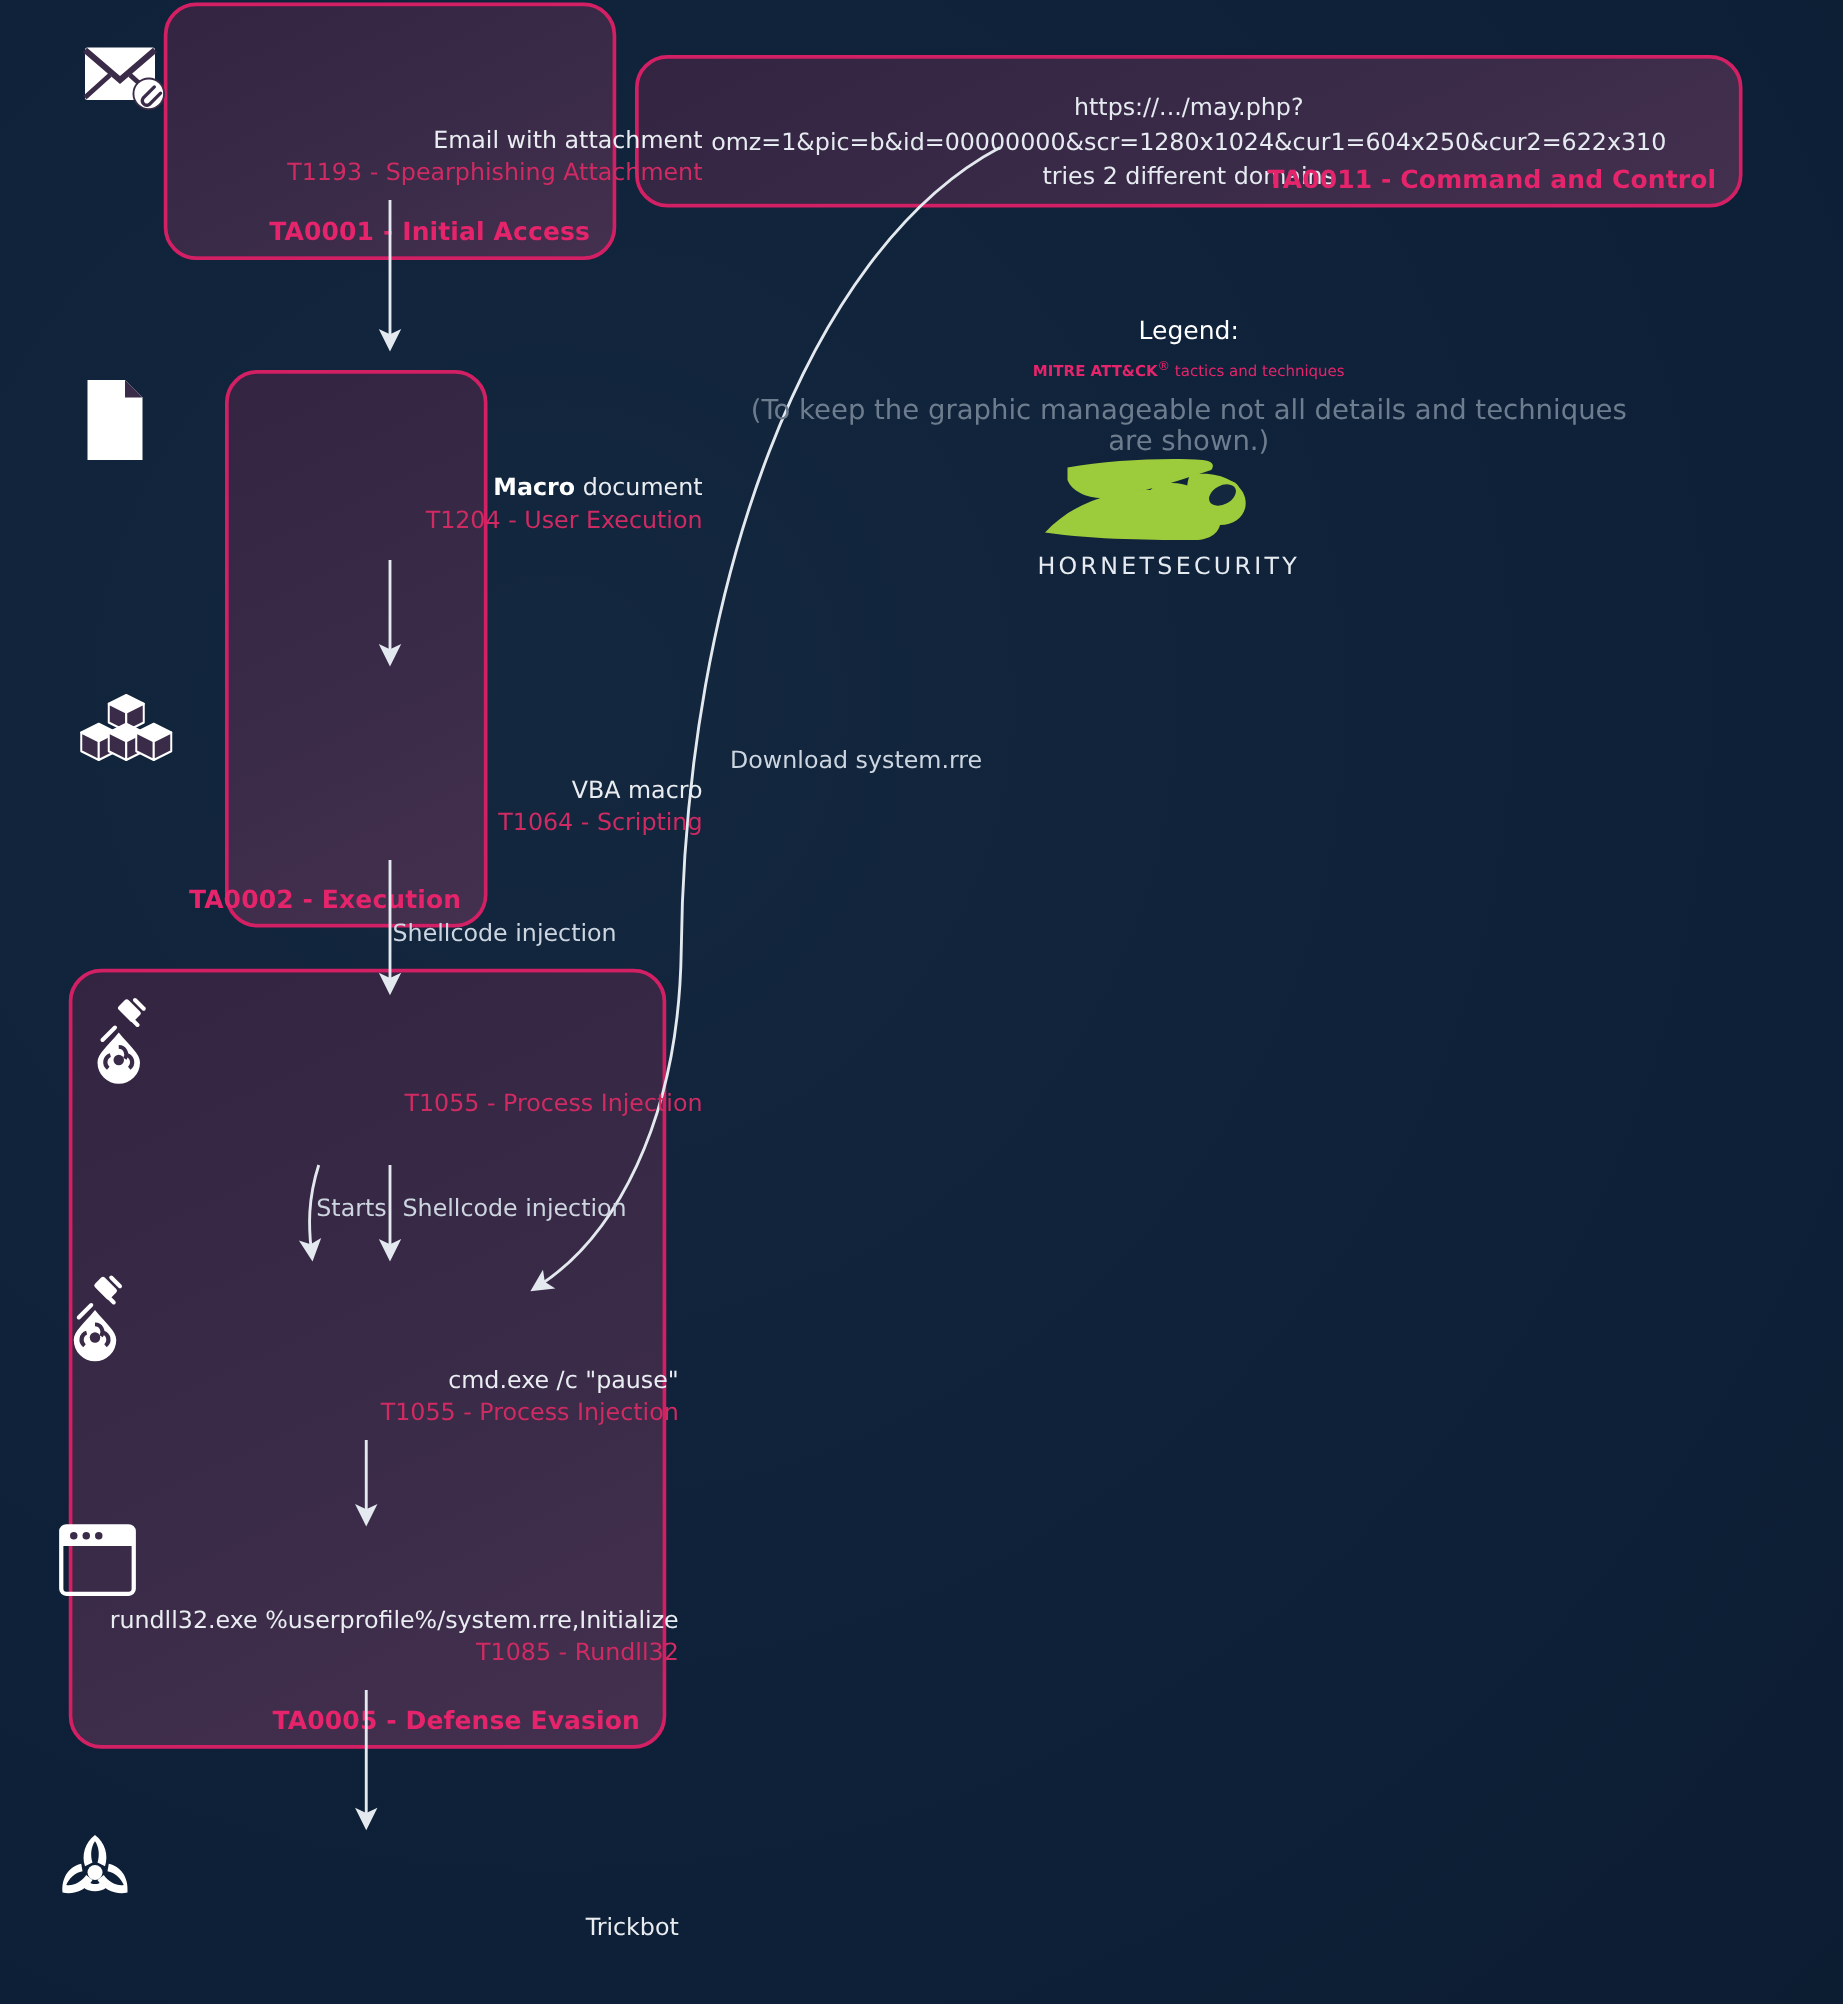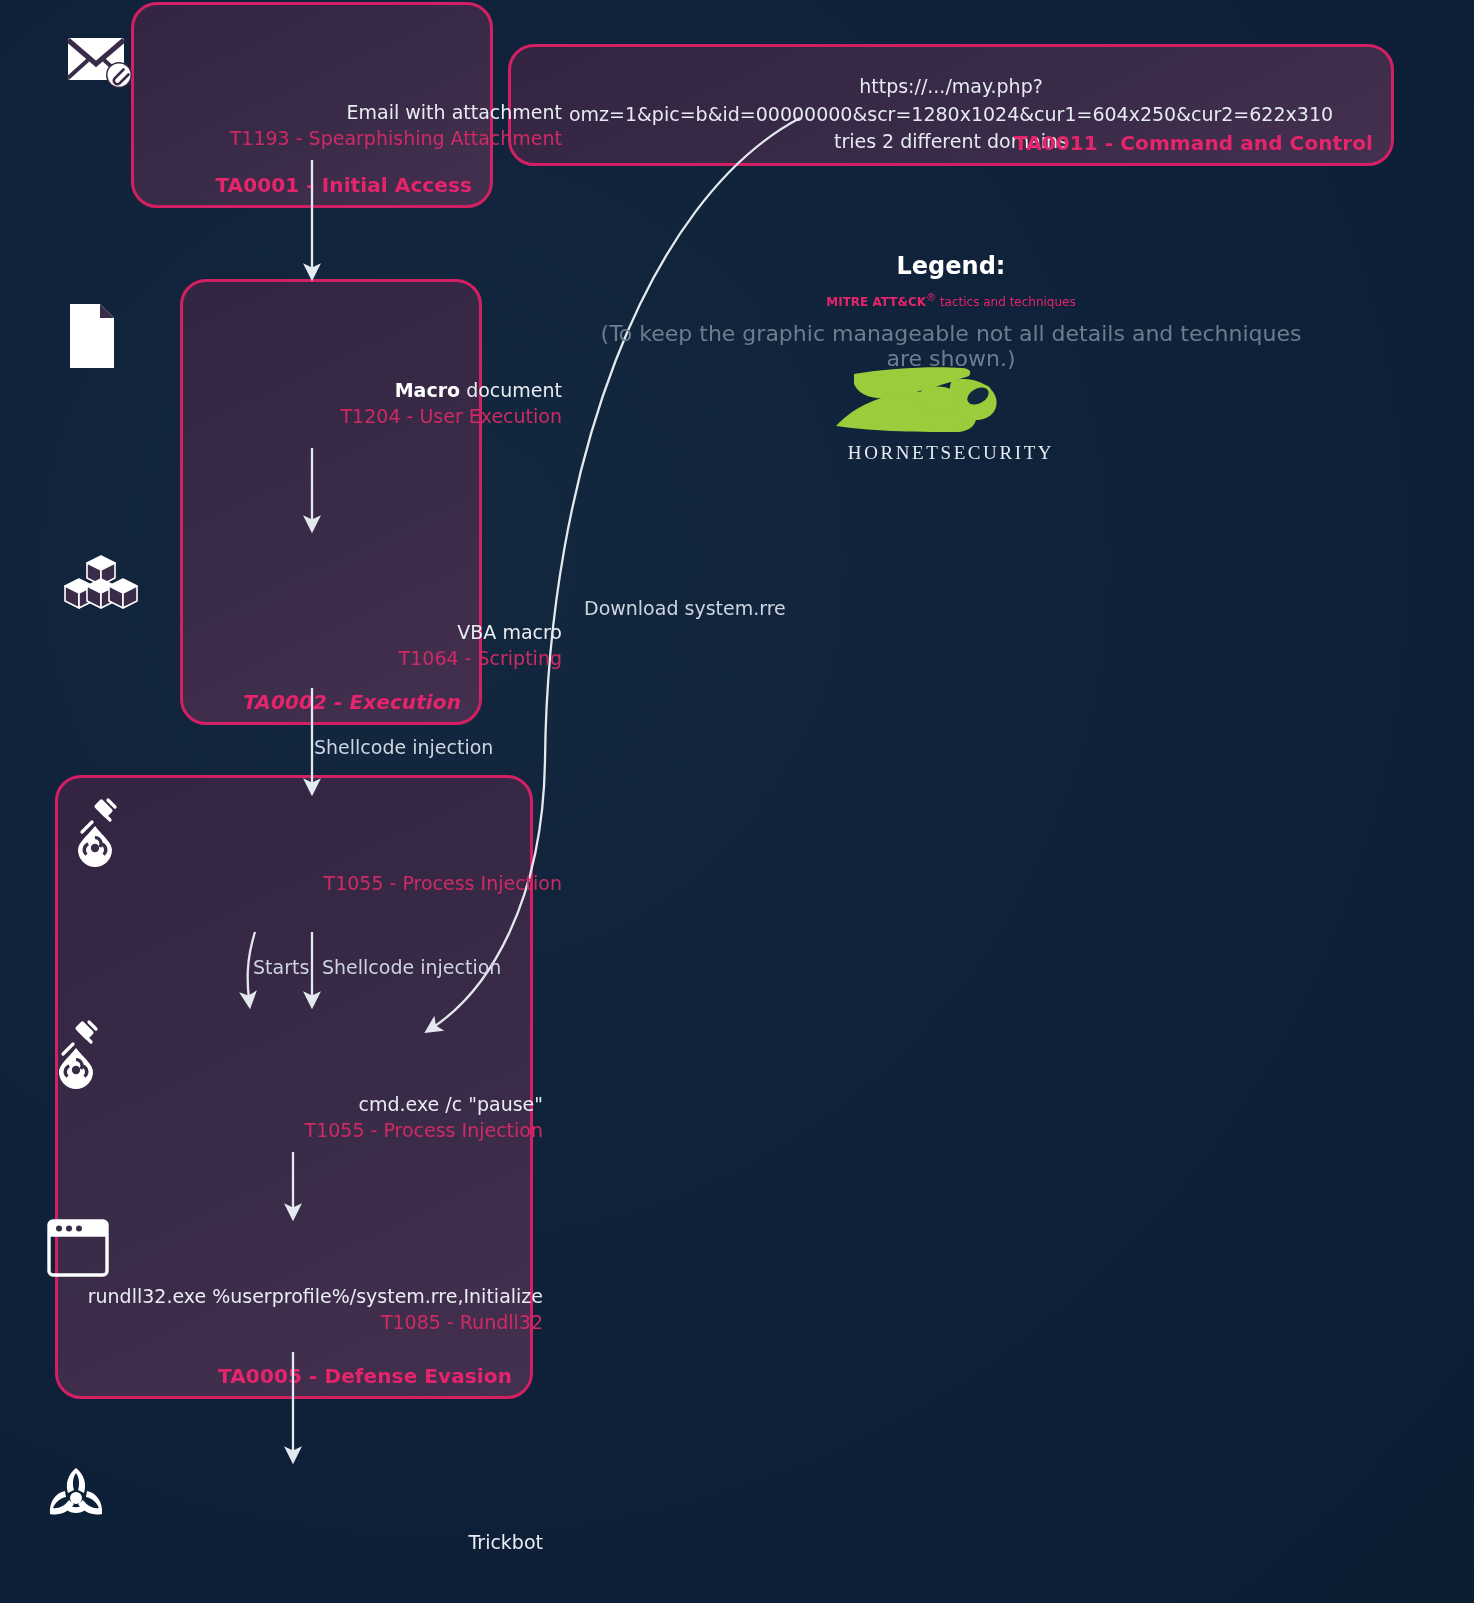--- a/index.html
+++ b/index.html
@@ -88,38 +88,38 @@
   }
 
   
   .legend {
     position: absolute;
     text-align: center;
     z-index: 3;
   }
   .legend-title {
     color: #ffffff;
-    font-weight: bold;
-    font-size: 24px;
+    font-weight: normal;
+    font-size: 20px;
     margin-bottom: 12px;
   }
   .legend-mitre {
     font-size: 12px;
     margin-bottom: 12px;
     color: #e6246b;
   }
   .legend-mitre .mitre-strong { font-weight: bold; color: #e6246b; }
   .legend-mitre .mitre-rest { color: #e6246b; font-weight: normal; }
   .legend-note {
     color: #6d7d8e;
     font-size: 22px;
   }
 
   
-  .logo-wrap { position: absolute; text-align: center; z-index: 3; font-family: Liberation Serif, serif; }
+  .logo-wrap { position: absolute; z-index: 3; }
   .logo-word {
     color: #e6ebf1;
     font-size: 19px;
     letter-spacing: 2.6px;
     margin-top: 4px;
   }
 
   svg { display: block; overflow: visible; }
   .arrows { position: absolute; inset: 0; z-index: 2; pointer-events: none; }
 </style>
@@ -157,21 +157,21 @@
   </div>
 
   <div class="tactic-box" style="left:508px; top:44px; width:886px; height:122px;">
     <div class="c2-text">
       <span>https://.../may.php?omz=1&amp;pic=b&amp;id=00000000&amp;scr=1280x1024&amp;cur1=604x250&amp;cur2=622x310</span><br>
       <span>tries 2 different domains</span>
     </div>
     <span class="tactic-label">TA0011 - Command and Control</span>
   </div>
 
-  <div class="tactic-box" style="left:180px; top:279px; width:302px; height:446px;font-style:italic;">
+  <div class="tactic-box" style="left:180px; top:296px; width:210px; height:446px;">
     <span class="tactic-label">TA0002 - Execution</span>
   </div>
 
   <div class="tactic-box" style="left:55px; top:775px; width:478px; height:624px;">
     <span class="tactic-label">TA0005 - Defense Evasion</span>
   </div>
 
   <div class="node" style="left:62px; top:28px; width:500px;">
     <span class="icon">
       <svg width="72" height="66" viewBox="0 0 72 66">

